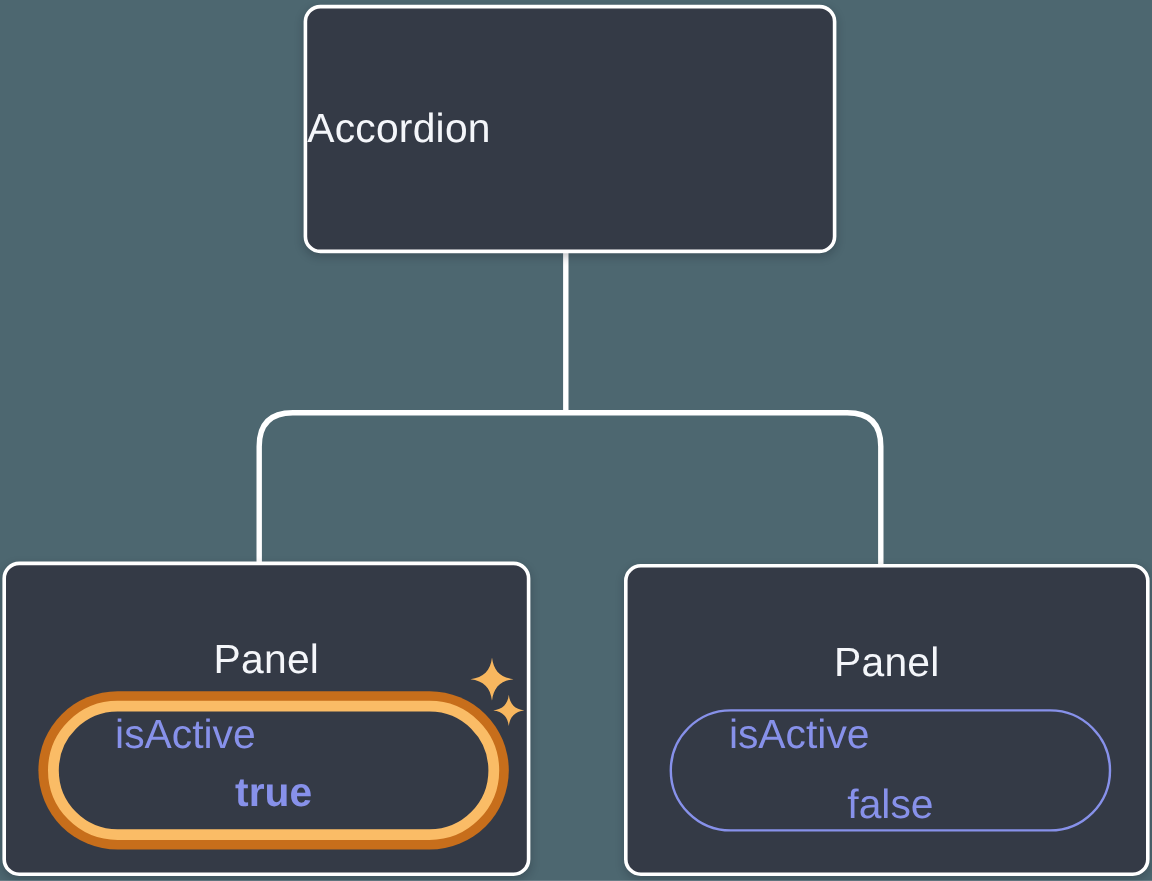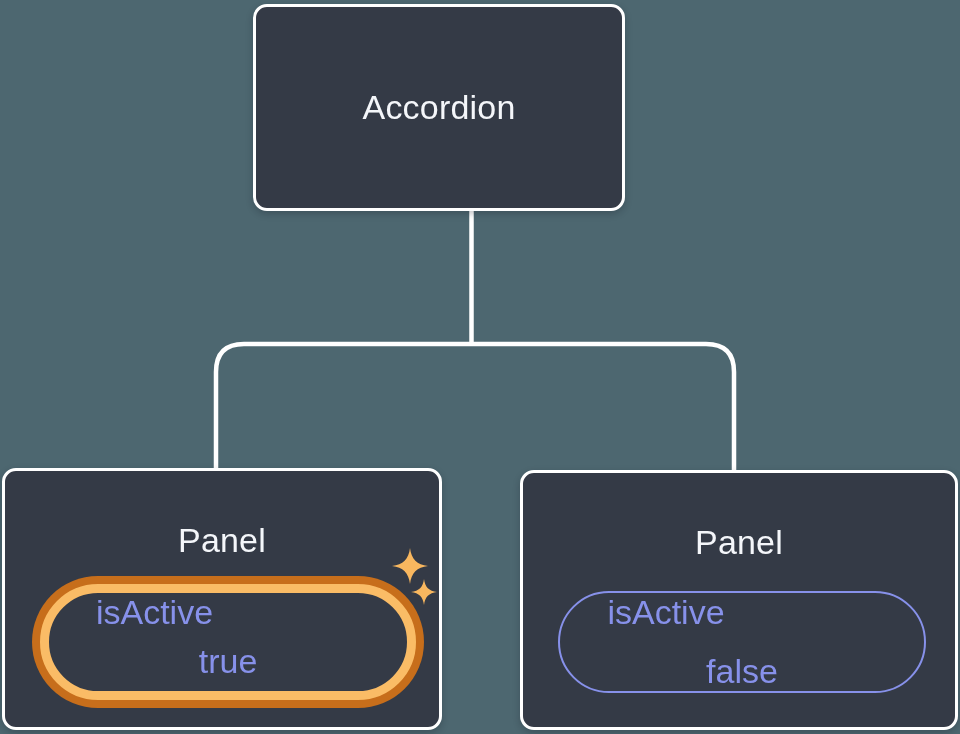--- a/index.html
+++ b/index.html
@@ -30,27 +30,27 @@
   }
   .node-title {
     color: #F4F6FA;
     font-size: 34px;
     font-weight: 500;
     letter-spacing: 0.2px;
     text-align: center;
   }
   .root-node {
     left: 253px; top: 4px;
-    width: 372px; height: 207px;
-    display: flex; align-items: center; justify-content: center;
+    width: 444px; height: 207px;
+    display: flex; align-items: center; justify-content: flex-start;
   }
   .panel-left  { left: 2px;   top: 468px; width: 440px; height: 262px; }
   .panel-right { left: 520px; top: 470px; width: 438px; height: 260px; }
   .panel .node-title {
-    position: absolute; left: 0; right: 0; top: 49px;
+    position: absolute; left: 0; right: 0; top: 59px;
     line-height: 40px;
   }
   .pill {
     position: absolute;
     display: flex; align-items: stretch;
     box-sizing: border-box;
     border-radius: 999px;
     background: #343A46;
     font-size: 34px;
     color: #8791EA;
@@ -65,21 +65,21 @@
   .pill-plain {
     left: 35px; top: 118px;
     width: 368px; height: 102px;
     border: 2.5px solid #8791EA;
   }
   .pill-cell {
     display: flex; align-items: center; justify-content: center;
     white-space: nowrap;
   }
   .pill-highlighted .cell-key   { width: 211px; }
-  .pill-highlighted .cell-value { flex: 1; font-weight: 400; }
+  .pill-highlighted .cell-value { flex: 1; font-weight: 700; }
   .pill-plain .cell-key   { width: 212px; }
   .pill-plain .cell-value { flex: 1; margin-top: 20px; }
   .pill-divider { width: 2.5px; align-self: stretch; }
   .divider-orange { background: #DFA14E; width: 2px; }
   .divider-purple { background: #8791EA; }
   .sparkle { position: absolute; pointer-events: none; }
   .sparkle-big   { left: 387px; top: 77px;  width: 36px; height: 36px; }
   .sparkle-small { left: 406px; top: 108px; width: 26px; height: 26px; }
 </style>
 </head>

